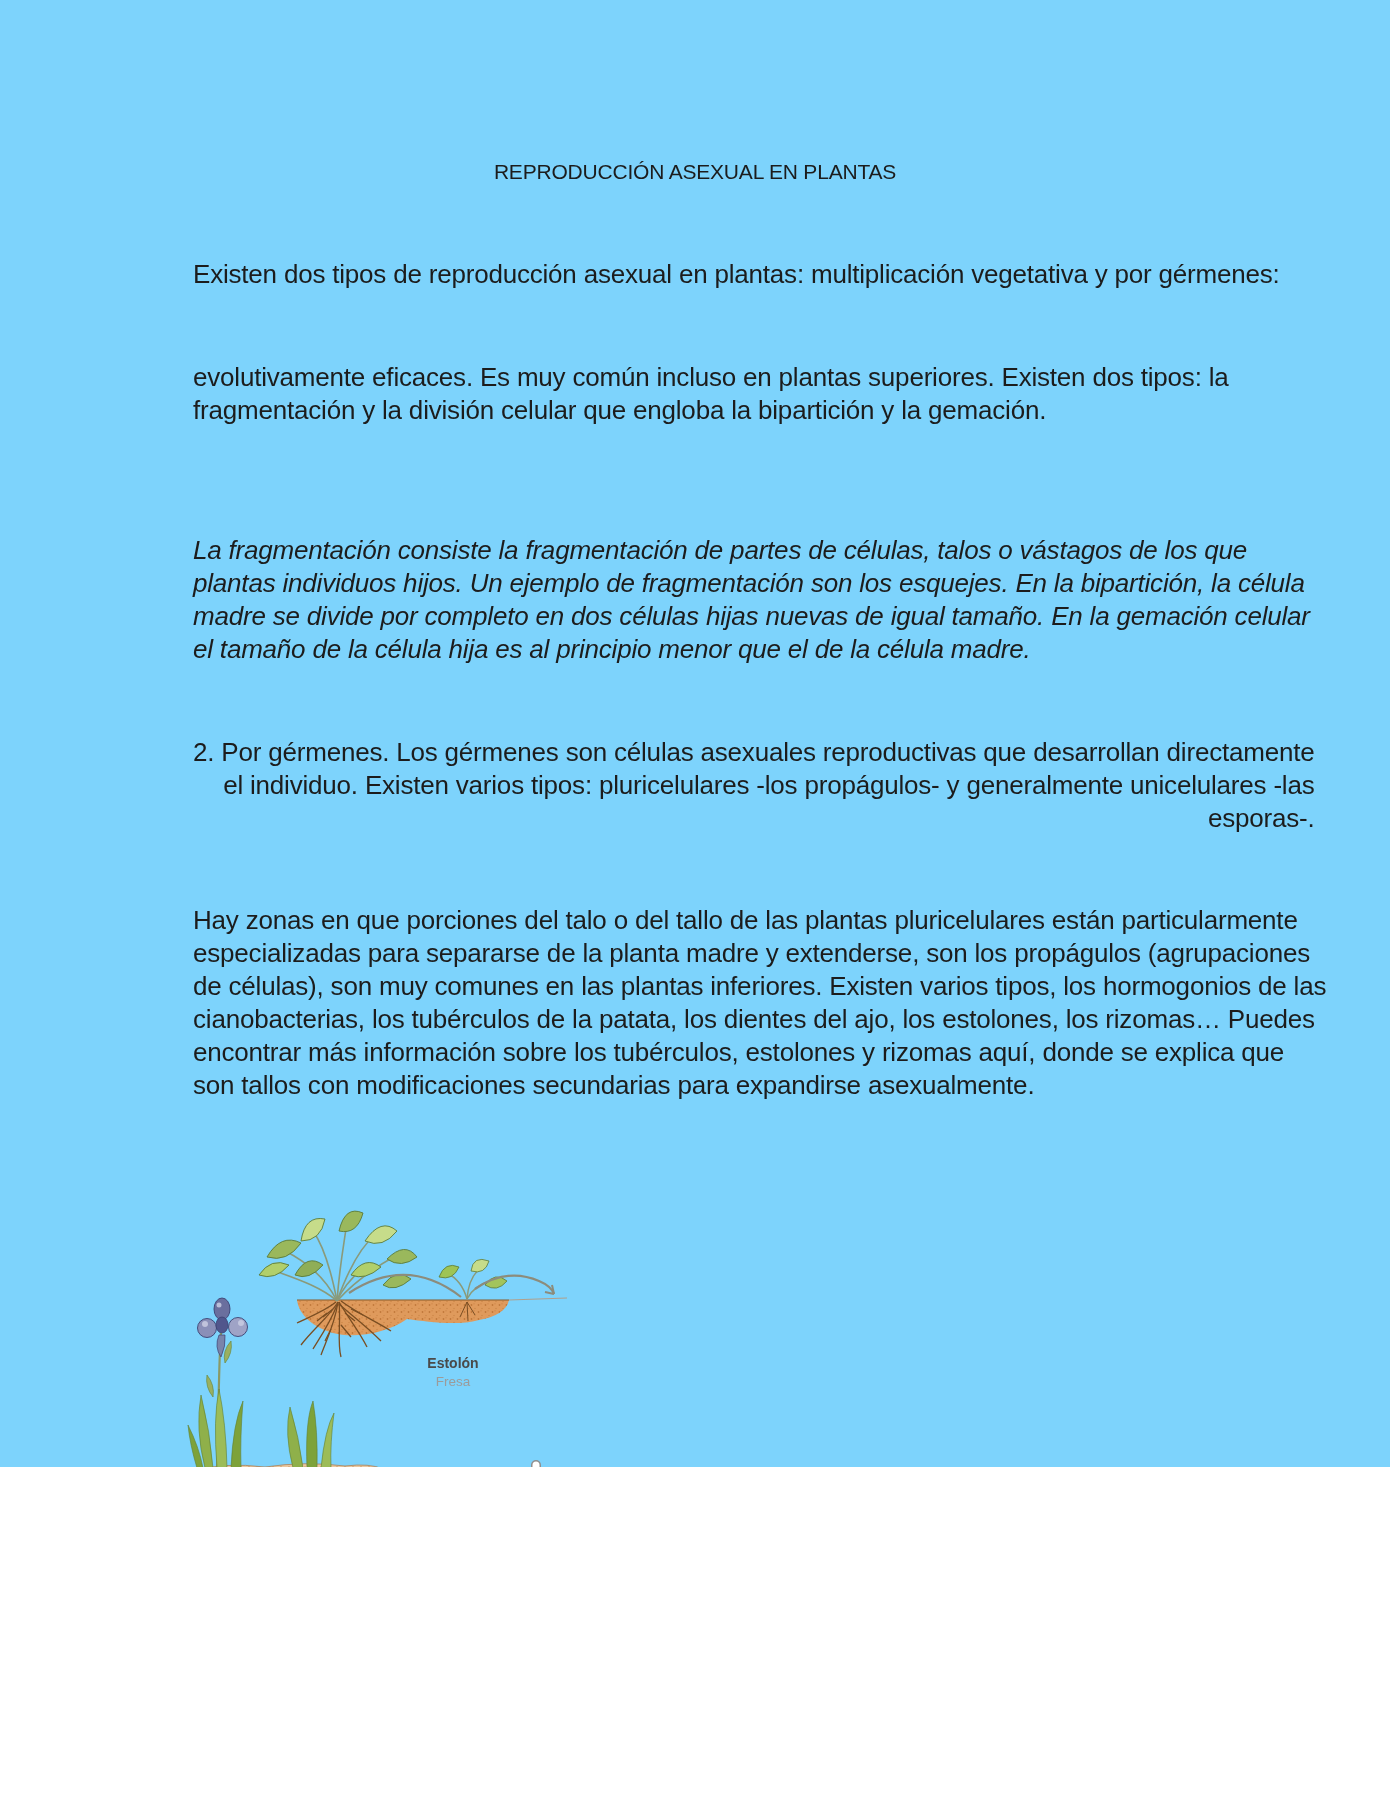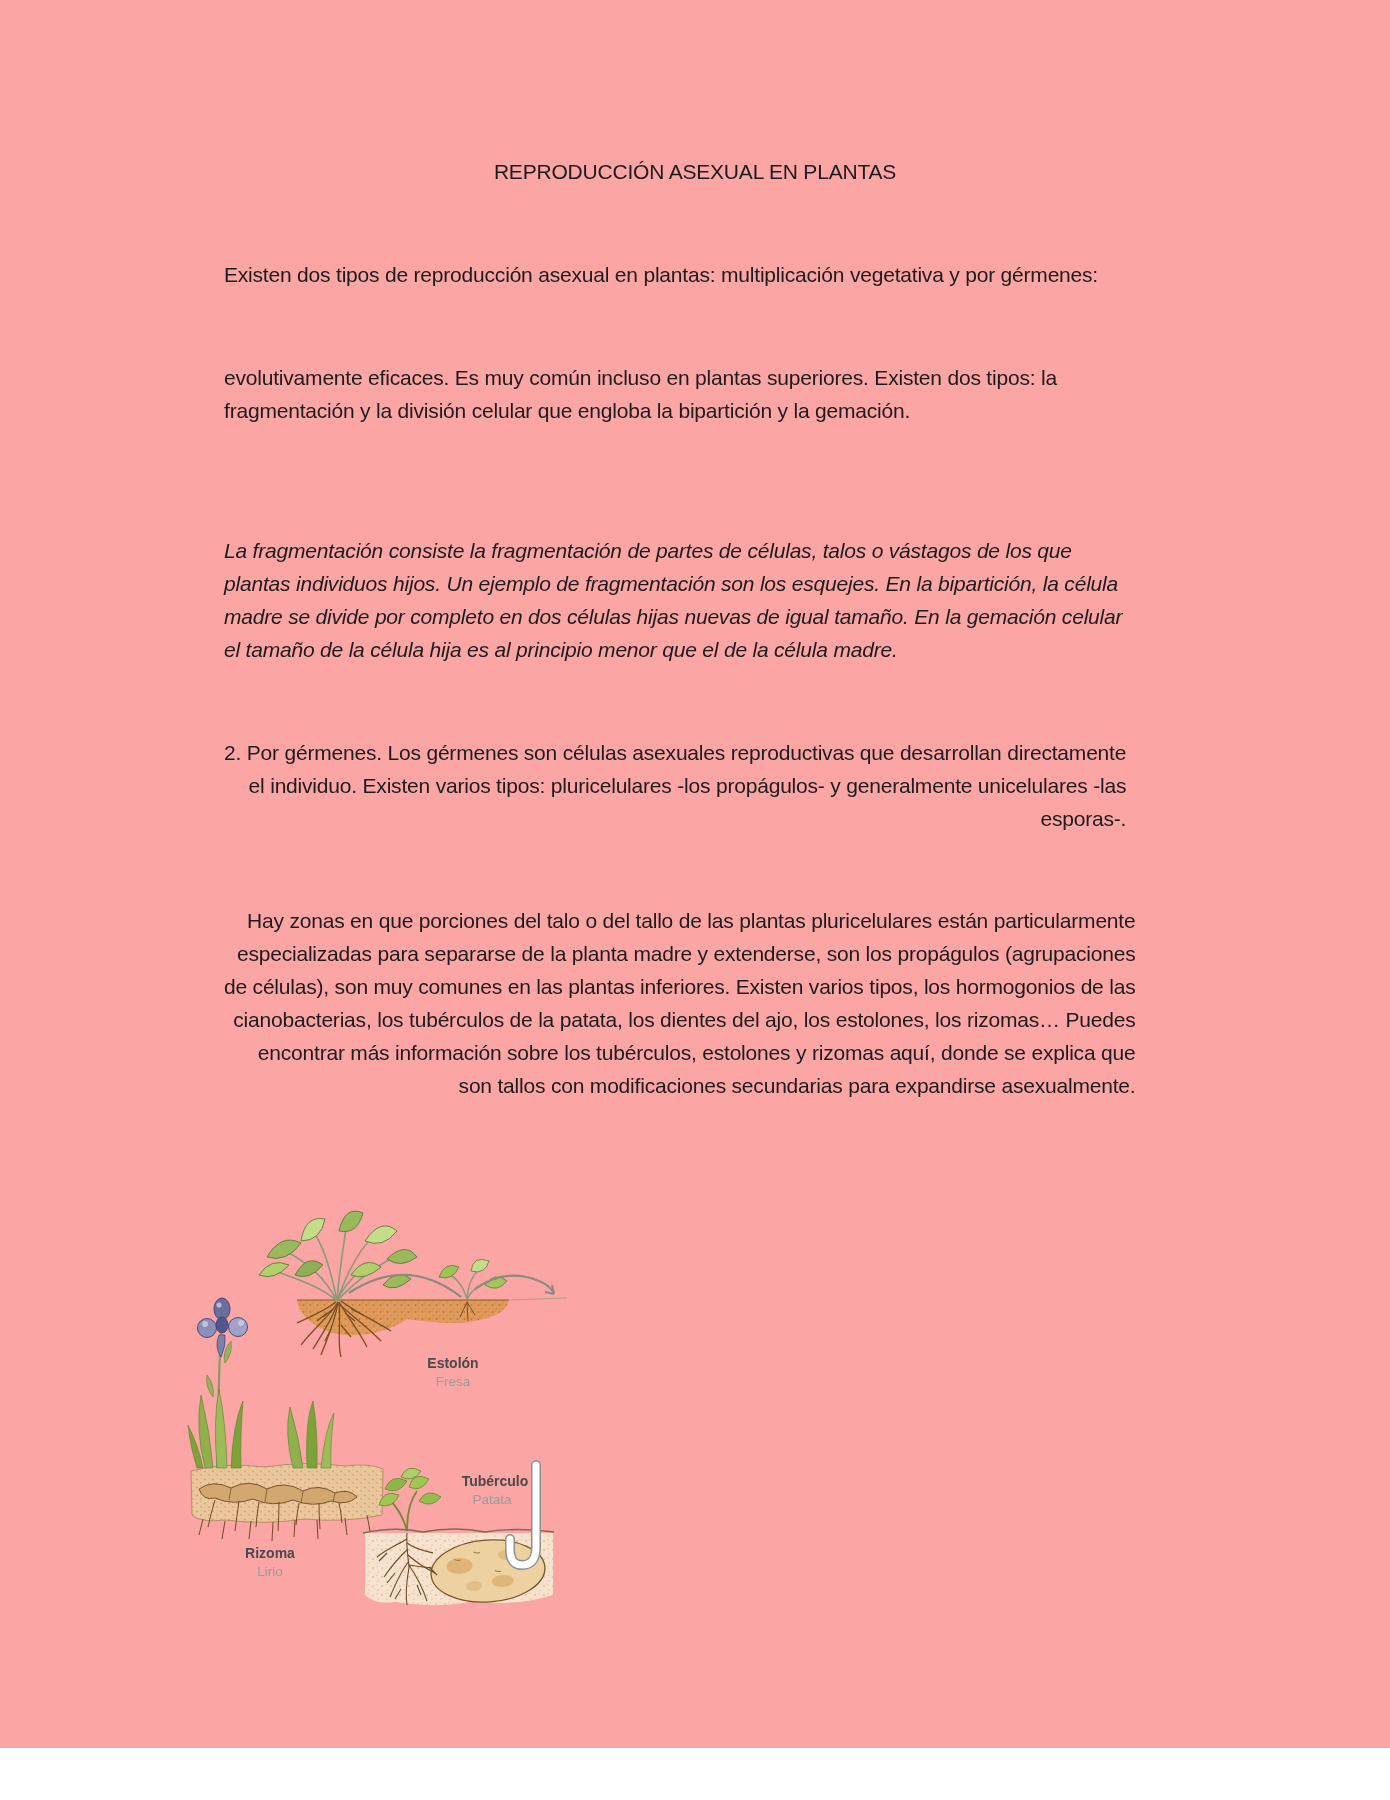--- a/index.html
+++ b/index.html
@@ -1,49 +1,48 @@
 <!DOCTYPE html>
 <html><head>
 <meta charset="utf-8">
 <style>
   html,body{margin:0;padding:0;background:#ffffff;}
   .page{
     position:relative;
     width:1390px;
-    height:1748px;
-    background:#fca5a5;
+    height:1467px;
+    background:#7dd3fc;
     font-family:"Liberation Sans", sans-serif;
     color:#1c1c1c;
     overflow:hidden;
   }
   .doc-title{
     position:absolute;
     top:155px;
     left:0;
     width:100%;
     text-align:center;
     font-size:21px;
     letter-spacing:-0.2px;
     line-height:33px;
     white-space:nowrap;
   }
   .para{
     position:absolute;
     left:193px;
-    font-size:21px;
+    font-size:26px;
     letter-spacing:-0.2px;
     line-height:33px;
-    margin-left:31px;
   }
   .para .line{white-space:nowrap;}
   .p1{top:258px;}
   .p2{top:361px;}
   .p3{top:534px;font-style:italic;}
   .p4{top:736px;text-align:right;}
-  .p5{top:904px;text-align:right;}
+  .p5{top:904px;}
   .figure-wrap{
     position:absolute;
     left:155px;
     top:1205px;
     width:420px;
     height:440px;
   }
   .fig-label-title{
     font-family:"Liberation Sans", sans-serif;
     font-size:14px;

